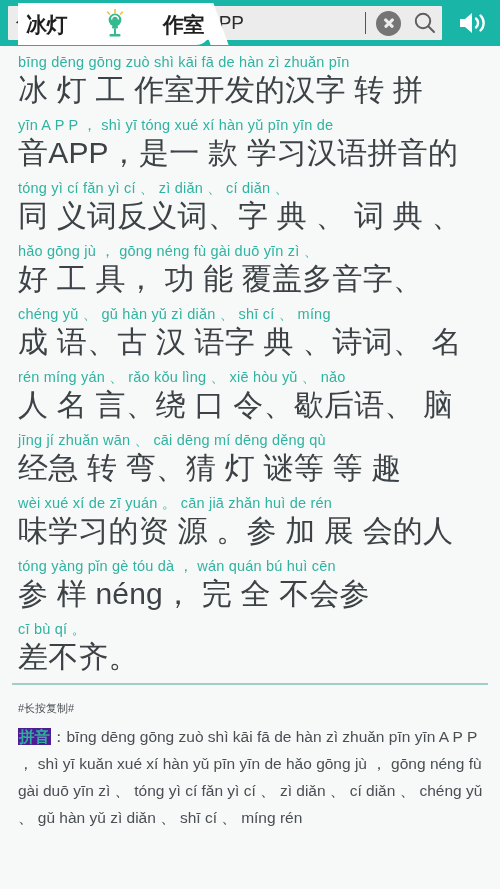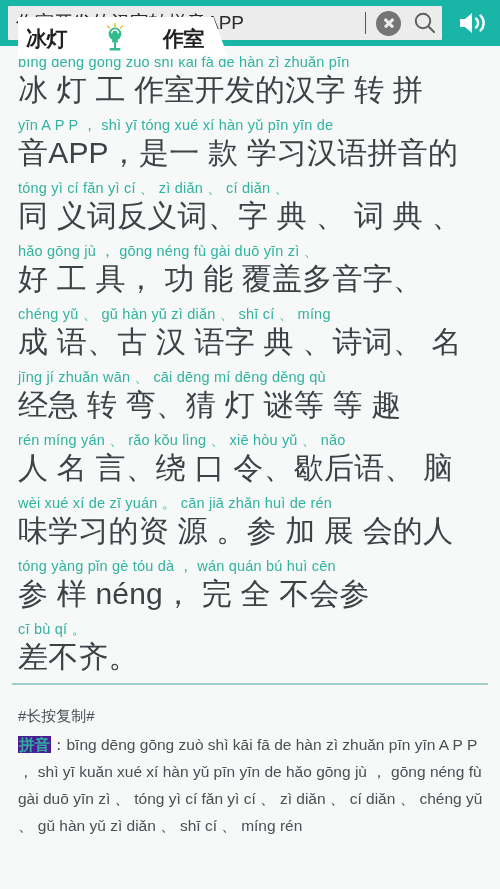--- a/index.html
+++ b/index.html
@@ -97,21 +97,21 @@
     height: 34px;
     display: flex;
     align-items: center;
     justify-content: center;
   }
 
   
   .logo-overlay {
     position: absolute;
     left: 18px;
-    top: 17px;
+    top: 3px;
     height: 42px;
     display: flex;
     align-items: center;
     background: #ffffff;
     border-bottom-right-radius: 14px;
     border-top-right-radius: 0px;
     padding: 0 6px 0 8px;
     box-sizing: border-box;
     box-shadow: 0 0 0 0 transparent;
     z-index: 5;
@@ -177,26 +177,25 @@
   .divider {
     height: 2px;
     background: #9fcfc9;
     margin: 8px 12px 0 12px;
   }
   .copy-block {
     padding: 10px 14px 0 18px;
     box-sizing: border-box;
   }
   .copy-tag {
-    font-size: 15px;
+    font-size: 11px;
     color: #4a4f53;
     line-height: 26px;
     margin-bottom: 2px;
     font-weight: 500;
-    margin-top: 8px;
   }
   .copy-body {
     font-size: 15.5px;
     color: #4a4f53;
     line-height: 27px;
     word-break: break-word;
   }
   .py-label {
     color: #2fae9d;
     background: #4c1d95;
@@ -265,26 +264,26 @@
   </div>
   <div class="ruby-line">
     <span class="ruby-pinyin">hǎo gōng  jù  ，  gōng néng  fù  gài duō yīn  zì  、</span>
     <span class="ruby-hanzi">好 工 具， 功 能 覆盖多音字、</span>
   </div>
   <div class="ruby-line">
     <span class="ruby-pinyin">chéng yǔ 、  gǔ hàn  yǔ  zì  diǎn 、 shī  cí  、  míng</span>
     <span class="ruby-hanzi">成 语、古 汉 语字 典 、诗词、 名</span>
   </div>
   <div class="ruby-line">
+    <span class="ruby-pinyin">rén míng yán 、  rǎo kǒu lìng 、  xiē hòu  yǔ  、  nǎo</span>
+    <span class="ruby-hanzi">人 名 言、绕 口 令、歇后语、 脑</span>
+  </div>
+  <div class="ruby-line">
     <span class="ruby-pinyin">jīng  jí  zhuǎn wān 、  cāi dēng mí dēng děng qù</span>
     <span class="ruby-hanzi">经急 转 弯、猜 灯 谜等 等 趣</span>
-  </div>
-  <div class="ruby-line">
-    <span class="ruby-pinyin">rén míng yán 、  rǎo kǒu lìng 、  xiē hòu  yǔ  、  nǎo</span>
-    <span class="ruby-hanzi">人 名 言、绕 口 令、歇后语、 脑</span>
   </div>
   <div class="ruby-line">
     <span class="ruby-pinyin">wèi xué  xí  de  zī  yuán 。  cān jiā zhǎn huì de rén</span>
     <span class="ruby-hanzi">味学习的资 源 。参 加 展 会的人</span>
   </div>
   <div class="ruby-line">
     <span class="ruby-pinyin">tóng yàng pǐn gè tóu dà ，  wán quán bú huì cēn</span>
     <span class="ruby-hanzi">参 样 néng， 完 全 不会参</span>
   </div>
   <div class="ruby-line">

